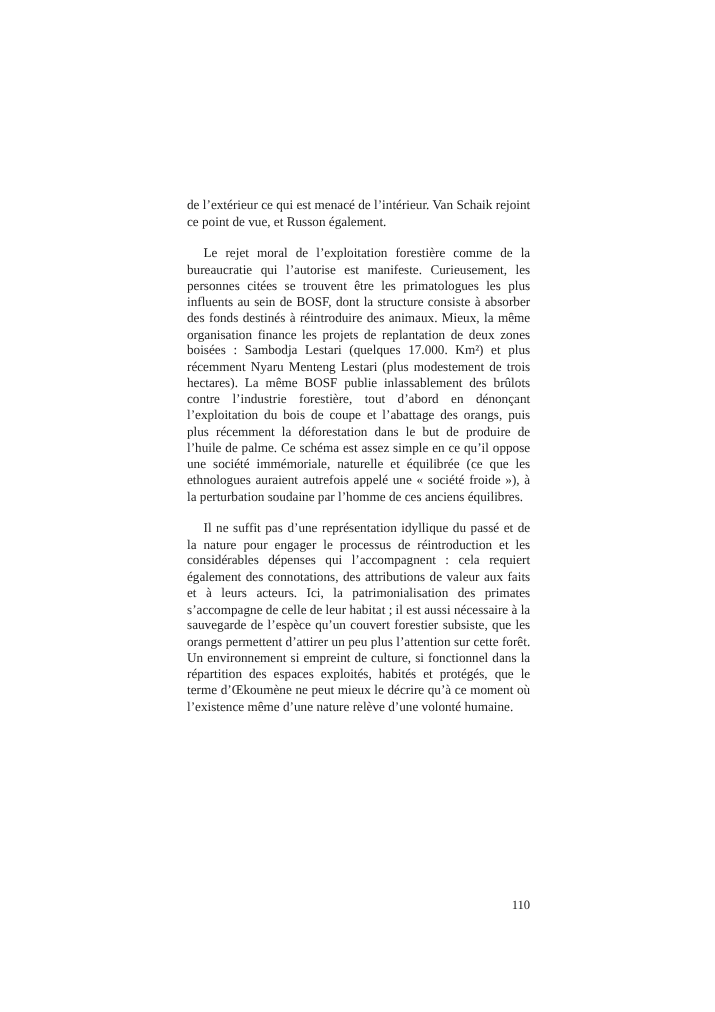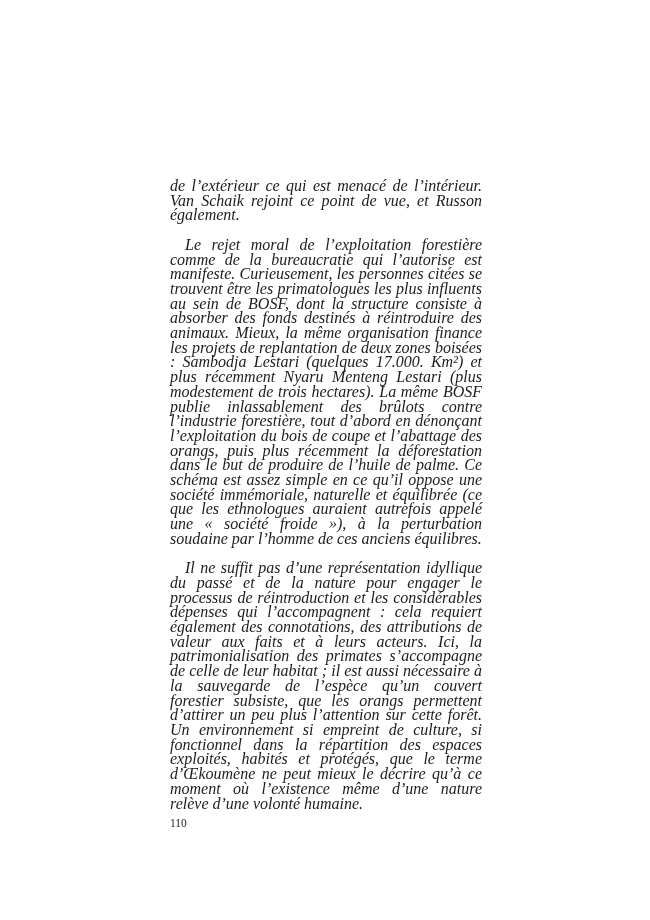--- a/index.html
+++ b/index.html
@@ -18,42 +18,41 @@
     position: relative;
     width: 650px;
     height: 920px;
     background: #ffffff;
   }
   .text-block {
     position: absolute;
     left: 170px;
     top: 179px;
     width: 312px;
-    font-size: 16px;
+    font-size: 12px;
     line-height: 14.7px;
     text-align: justify;
     text-justify: inter-word;
-    font-style: italic;
   }
   .para {
     margin: 0 0 14.7px 0;
     text-indent: 15px;
   }
   .para.no-indent {
     text-indent: 0;
   }
   .para:last-child {
     margin-bottom: 0;
   }
   .page-number {
     position: absolute;
     left: 170px;
     top: 816px;
     width: 312px;
-    text-align: left;
+    text-align: right;
     font-size: 11.5px;
     line-height: 14px;
   }
 </style>
 </head>
 <body>
 
 <div class="page">
   <div class="text-block">
     <p class="para no-indent">de l’extérieur ce qui est menacé de l’intérieur. Van Schaik rejoint ce point de vue, et Russon également.</p>

